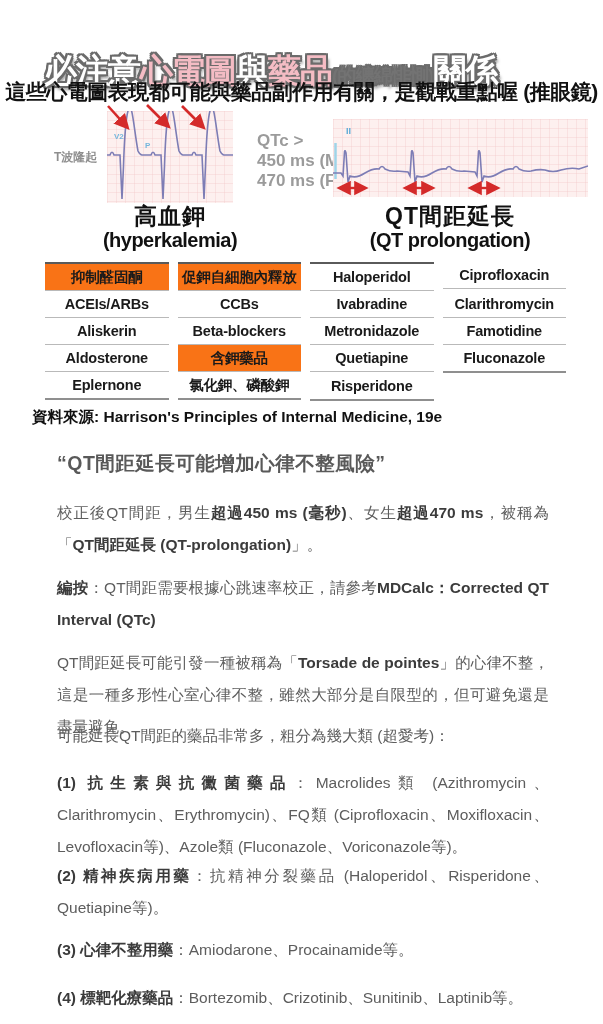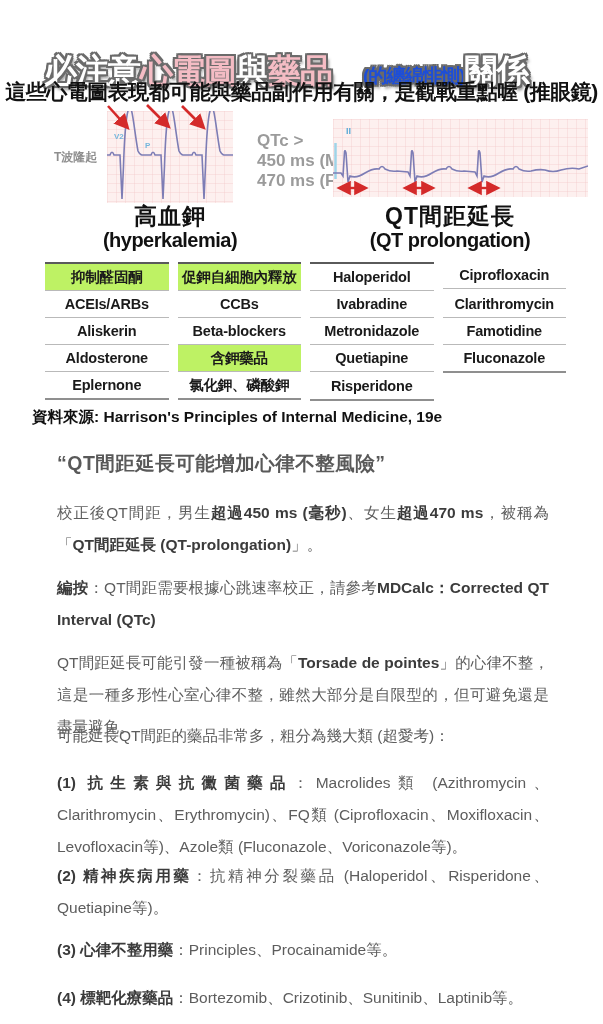--- a/index.html
+++ b/index.html
@@ -8,21 +8,21 @@
   .page{position:absolute;inset:0;width:603px;height:1024px;background:#fff;}
 
   
   .title{position:absolute;top:27px;left:44px;font-size:33px;font-weight:bold;
          white-space:nowrap;letter-spacing:-1px;
          text-shadow:-2px -2px 0 #6b6b6b,2px -2px 0 #6b6b6b,-2px 2px 0 #6b6b6b,
                      2px 2px 0 #6b6b6b,-2px 0 0 #6b6b6b,2px 0 0 #6b6b6b,
                      0 -2px 0 #6b6b6b,0 2px 0 #6b6b6b,3px 4px 3px rgba(70,70,70,.55);}
   .title .c-w{color:#ffffff;text-align:center;}
   .title .c-p{color:#f4bcc4;}
-  .title .c-ws{color:#1d4ed8;font-size:0.58em;padding-left:31px;}
+  .title .c-ws{color:#737373;font-size:0.58em;}
 
   .logo{position:absolute;top:30px;left:453px;width:120px;text-align:center;
         font-size:13px;font-weight:bold;font-style:italic;line-height:1.15;
         letter-spacing:0;white-space:nowrap;
         text-shadow:1px 1px 0 rgba(120,120,120,.45);}
   .logo .c-lb{color:#33a7dd;}
   .logo .c-lp{color:#f28aa0;}
 
   .subtitle{position:absolute;top:78px;left:0;width:603px;text-align:center;
             font-size:21px;font-weight:bold;color:#111;letter-spacing:-0.5px;}
@@ -43,21 +43,21 @@
   
   .drug-table{position:absolute;top:262px;display:grid;
               grid-template-columns:1fr 1fr;column-gap:9px;}
   .drug-table.tleft{left:45px;width:256px;}
   .drug-table.tright{left:310px;width:256px;}
   .cell{height:26px;display:flex;align-items:center;justify-content:center;
         font-size:14.5px;font-weight:bold;color:#1a1a1a;
         border-bottom:1px solid #b9b9b9;letter-spacing:-0.2px;}
   .cell.r0{border-top:2px solid #5a5a5a;}
   .cell.rlast{border-bottom:2px solid #8f8f8f;}
-  .cell.hl{background:#bef264;text-align:right;}
+  .cell.hl{background:#f97316;text-align:right;}
 
   .source{position:absolute;left:32px;top:407px;font-size:15.5px;
           font-weight:bold;color:#111;}
 
   
   .quote{position:absolute;left:57px;top:450px;font-size:19.5px;
          font-weight:bold;color:#595959;letter-spacing:0.5px;}
   .para{position:absolute;left:57px;width:492px;font-size:15.5px;
         color:#5d5d5d;line-height:32px;text-align:justify;}
   .rich-b{font-weight:bold;color:#3b3b3b;}
@@ -164,16 +164,16 @@
 
   <div class="source">資料來源: Harrison's Principles of Internal Medicine, 19e</div>
 
   <div class="quote">“QT間距延長可能增加心律不整風險”</div>
   <div class="para p1"><span>校正後QT間距，男生</span><span class="rich-b">超過450 ms (毫秒)</span><span>、女生</span><span class="rich-b">超過470 ms</span><span>，被稱為「</span><span class="rich-b">QT間距延長 (QT-prolongation)</span><span>」。</span></div>
   <div class="para p2"><span class="rich-b">編按</span><span>：QT間距需要根據心跳速率校正，請參考</span><span class="rich-b">MDCalc：Corrected QT Interval (QTc)</span></div>
   <div class="para p3"><span>QT間距延長可能引發一種被稱為「</span><span class="rich-b">Torsade de pointes</span><span>」的心律不整，這是一種多形性心室心律不整，雖然大部分是自限型的，但可避免還是盡量避免。</span></div>
   <div class="para p4"><span>可能延長QT間距的藥品非常多，粗分為幾大類 (超愛考)：</span></div>
   <div class="para p5"><span class="rich-b">(1) 抗生素與抗黴菌藥品</span><span>：Macrolides類 (Azithromycin、Clarithromycin、Erythromycin)、FQ類 (Ciprofloxacin、Moxifloxacin、Levofloxacin等)、Azole類 (Fluconazole、Voriconazole等)。</span></div>
   <div class="para p6"><span class="rich-b">(2) 精神疾病用藥</span><span>：抗精神分裂藥品 (Haloperidol、Risperidone、Quetiapine等)。</span></div>
-  <div class="para p7"><span class="rich-b">(3) 心律不整用藥</span><span>：Principles、Procainamide等。</span></div>
+  <div class="para p7"><span class="rich-b">(3) 心律不整用藥</span><span>：Amiodarone、Procainamide等。</span></div>
   <div class="para p8"><span class="rich-b">(4) 標靶化療藥品</span><span>：Bortezomib、Crizotinib、Sunitinib、Laptinib等。</span></div>
 
 </div>
 
 </body></html>

